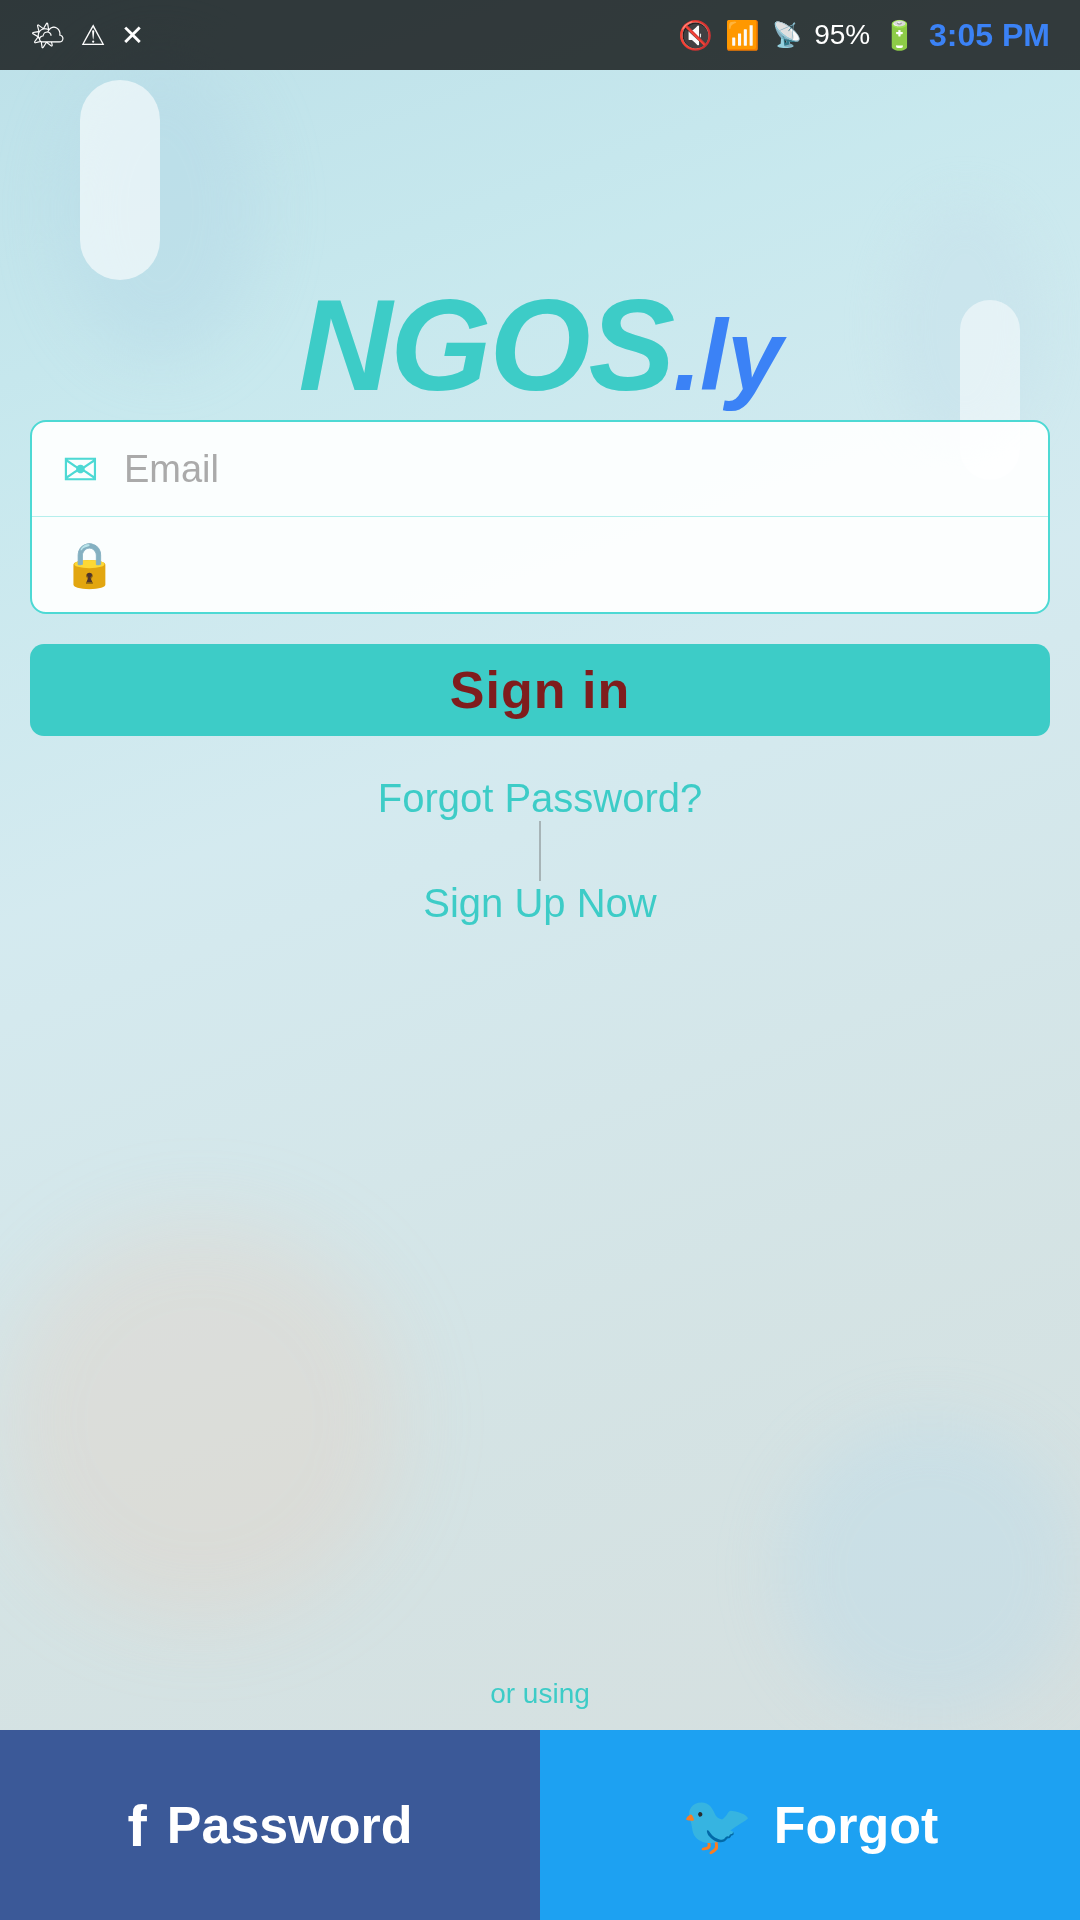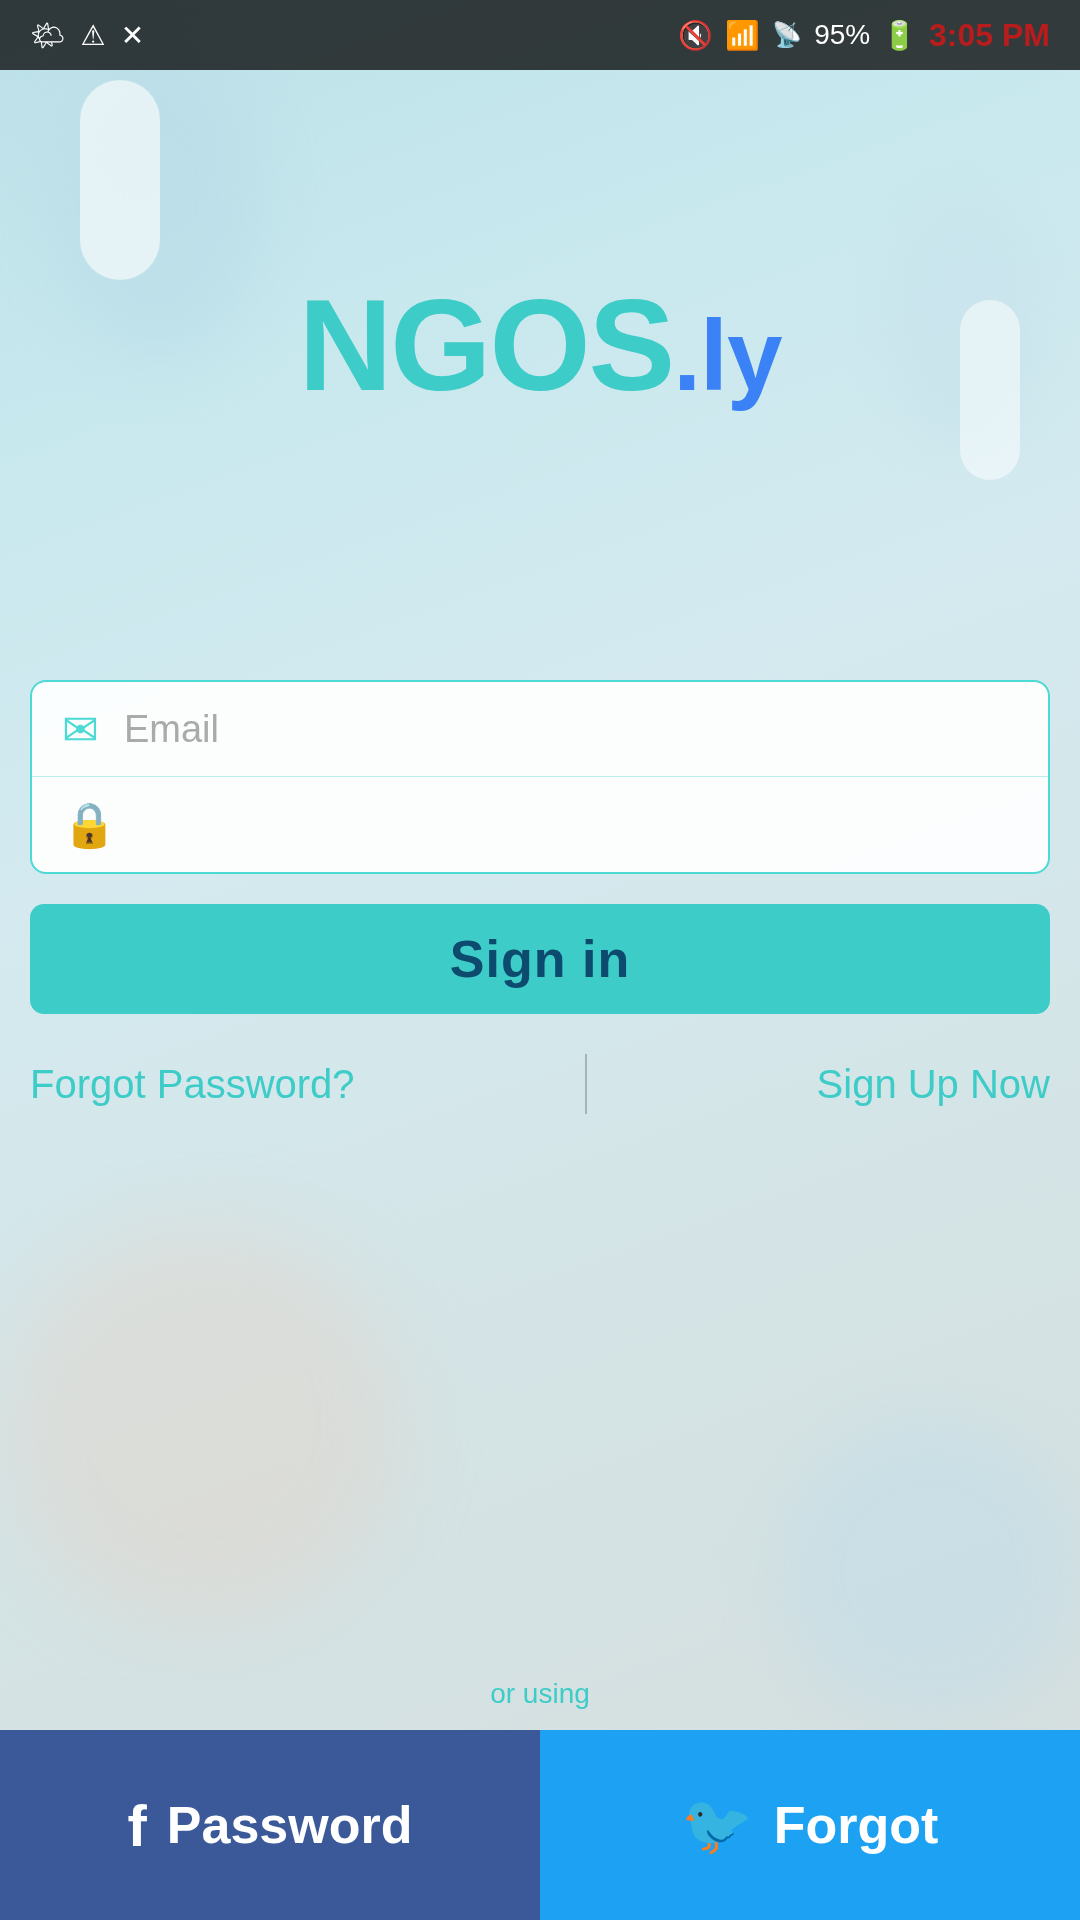--- a/index.html
+++ b/index.html
@@ -103,21 +103,21 @@
       display: flex;
       align-items: center;
       gap: 12px;
       font-size: 28px;
       color: white;
     }
 
     .status-time {
       font-size: 32px;
       font-weight: bold;
-      color: #b91c1c;
+      color: #3b82f6;
     }
 
     .status-icon {
       color: white;
       font-size: 28px;
     }
 
     
     .main-content {
       position: relative;
@@ -125,21 +125,21 @@
       display: flex;
       flex-direction: column;
       align-items: center;
       padding-top: 200px;
     }
 
     
     .logo-container {
       display: flex;
       align-items: baseline;
-      margin-bottom: 260px;
+      font-style: italic;
     }
 
     .logo-ngos {
       font-size: 130px;
       font-weight: 900;
       color: #3dccc7;
       letter-spacing: -2px;
     }
 
     .logo-ly {
@@ -187,39 +187,40 @@
       font-family: Arial, sans-serif;
     }
 
     .input-field::placeholder {
       color: #aaaaaa;
     }
 
     
     .signin-btn {
       width: 1020px;
-      height: 110px;
+      height: 92px;
       background: #3dccc7;
       border: none;
       border-radius: 14px;
-      color: #0c4a6e;
+      color: #7f1d1d;
       font-size: 52px;
       font-weight: 600;
       cursor: pointer;
       margin-top: 30px;
       letter-spacing: 1px;
     }
 
     
     .links-row {
       width: 1020px;
       display: flex;
       align-items: center;
       justify-content: space-between;
       margin-top: 40px;
+      flex-direction: column;
     }
 
     .link-text {
       font-size: 40px;
       color: #3dccc7;
       cursor: pointer;
       font-weight: 500;
     }
 
     .divider-vertical {

